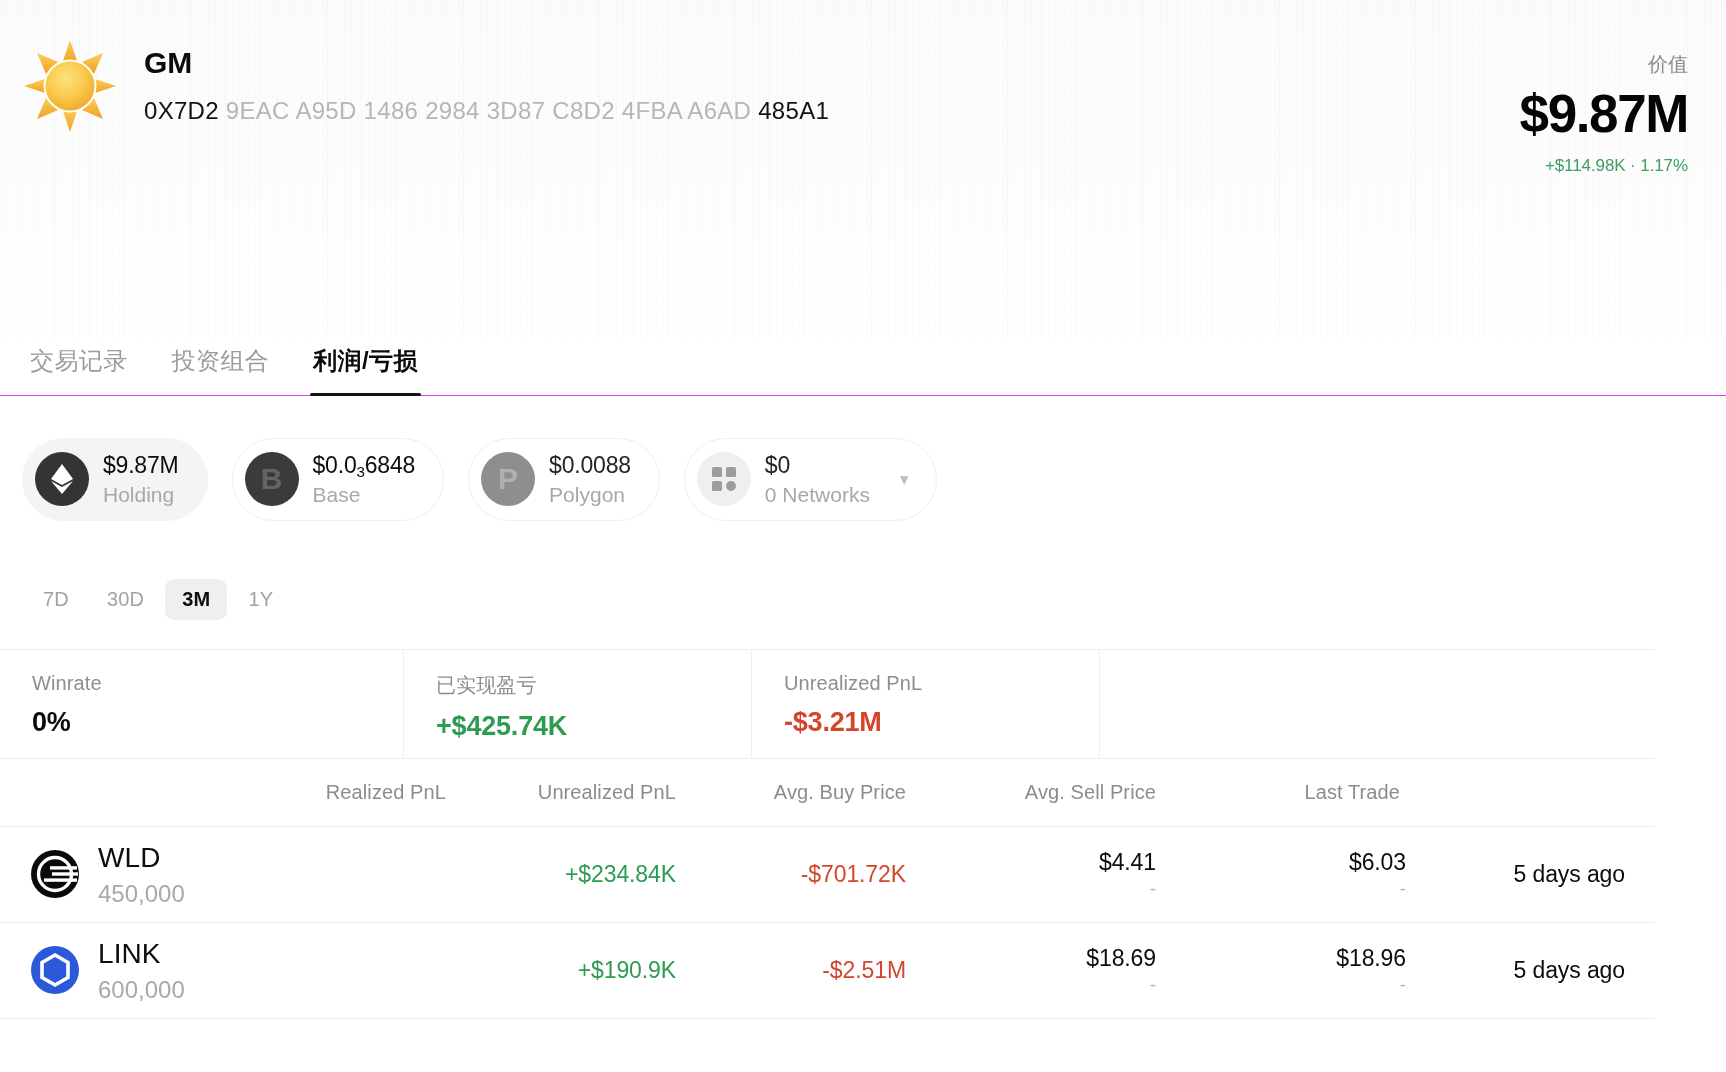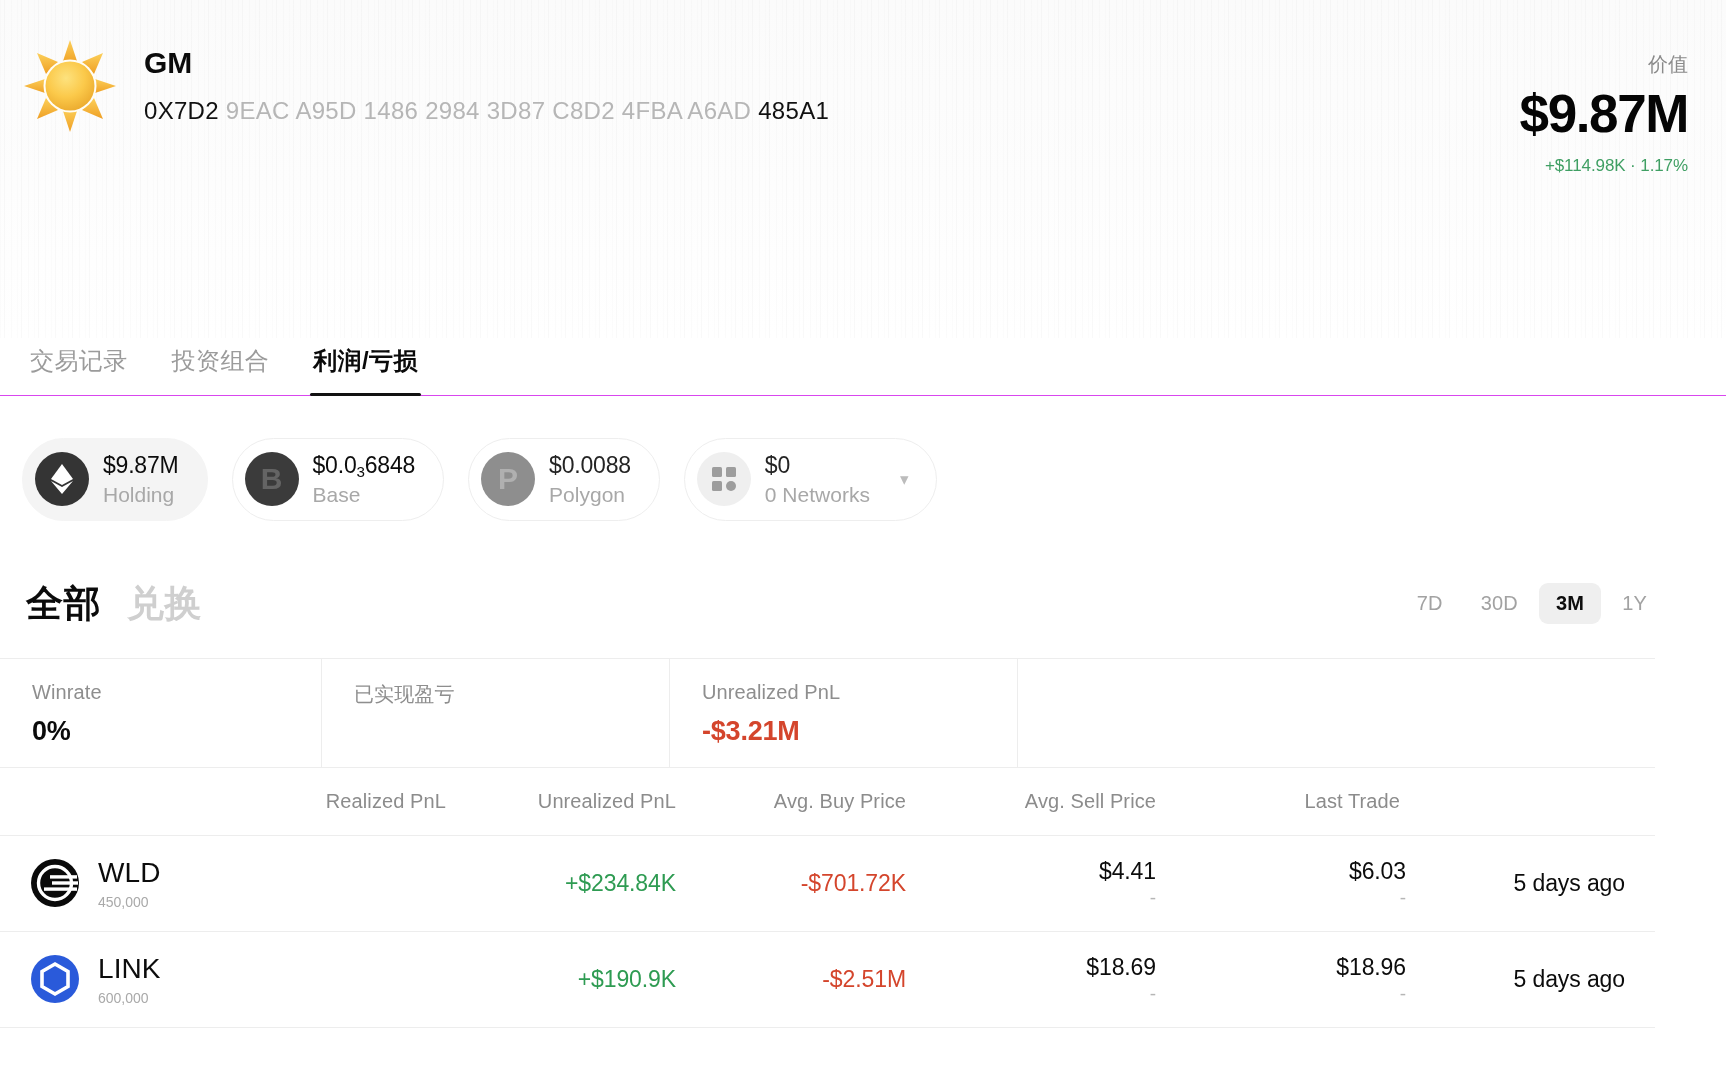--- a/index.html
+++ b/index.html
@@ -242,21 +242,21 @@
     width: 1655px;
     height: 110px;
   }
   .stat {
     padding: 22px 0 0 32px;
     border-right: 1px solid #ededed;
     display: flex;
     flex-direction: column;
     justify-content: flex-start;
   }
-  .stat:nth-child(1) { width: 322px; }
+  .stat:nth-child(1) { width: 404px; }
   .stat:nth-child(2) { width: 348px; }
   .stat:nth-child(3) { width: 348px; }
   .stat:nth-child(4) { flex: 1; border-right: none; }
   .stat-label {
     font-size: 20px;
     color: #8e8e8e;
     letter-spacing: 0.1px;
   }
   .stat-value {
     margin-top: 12px;
@@ -309,21 +309,21 @@
     justify-content: center;
   }
   .token-meta { line-height: 1.25; }
   .token-symbol {
     font-size: 28px;
     font-weight: 500;
     color: #0c0c0c;
     letter-spacing: 0.1px;
   }
   .token-amount {
-    font-size: 14px;
+    font-size: 24px;
     color: #a9a9a9;
     margin-top: 4px;
   }
   .td {
     text-align: right;
     padding-right: 24px;
     font-size: 23px;
     color: #0c0c0c;
     letter-spacing: -0.1px;
   }
@@ -438,39 +438,36 @@
     </div>
     <div class="chip-text">
       <div class="chip-value muted">$0</div>
       <div class="chip-sub">0 Networks</div>
     </div>
     <span class="chev">▾</span>
   </div>
 </div>
 
 <div class="filter-row">
-  <div class="filter-left">
-    <div class="filter-item active">全部</div>
-    <div class="filter-item">兑换</div>
-  </div>
   <div class="range-group">
     <div class="range-btn">7D</div>
     <div class="range-btn">30D</div>
     <div class="range-btn active">3M</div>
     <div class="range-btn">1Y</div>
   </div>
 </div>
 
 <div class="stats">
   <div class="stat">
     <div class="stat-label">Winrate</div>
     <div class="stat-value">0%</div>
   </div>
   <div class="stat">
     <div class="stat-label">已实现盈亏</div>
+    <div class="stat-value pos">+$425.74K</div>
   </div>
   <div class="stat">
     <div class="stat-label">Unrealized PnL</div>
     <div class="stat-value neg">-$3.21M</div>
   </div>
   <div class="stat"></div>
 </div>
 
 <div class="table">
 

